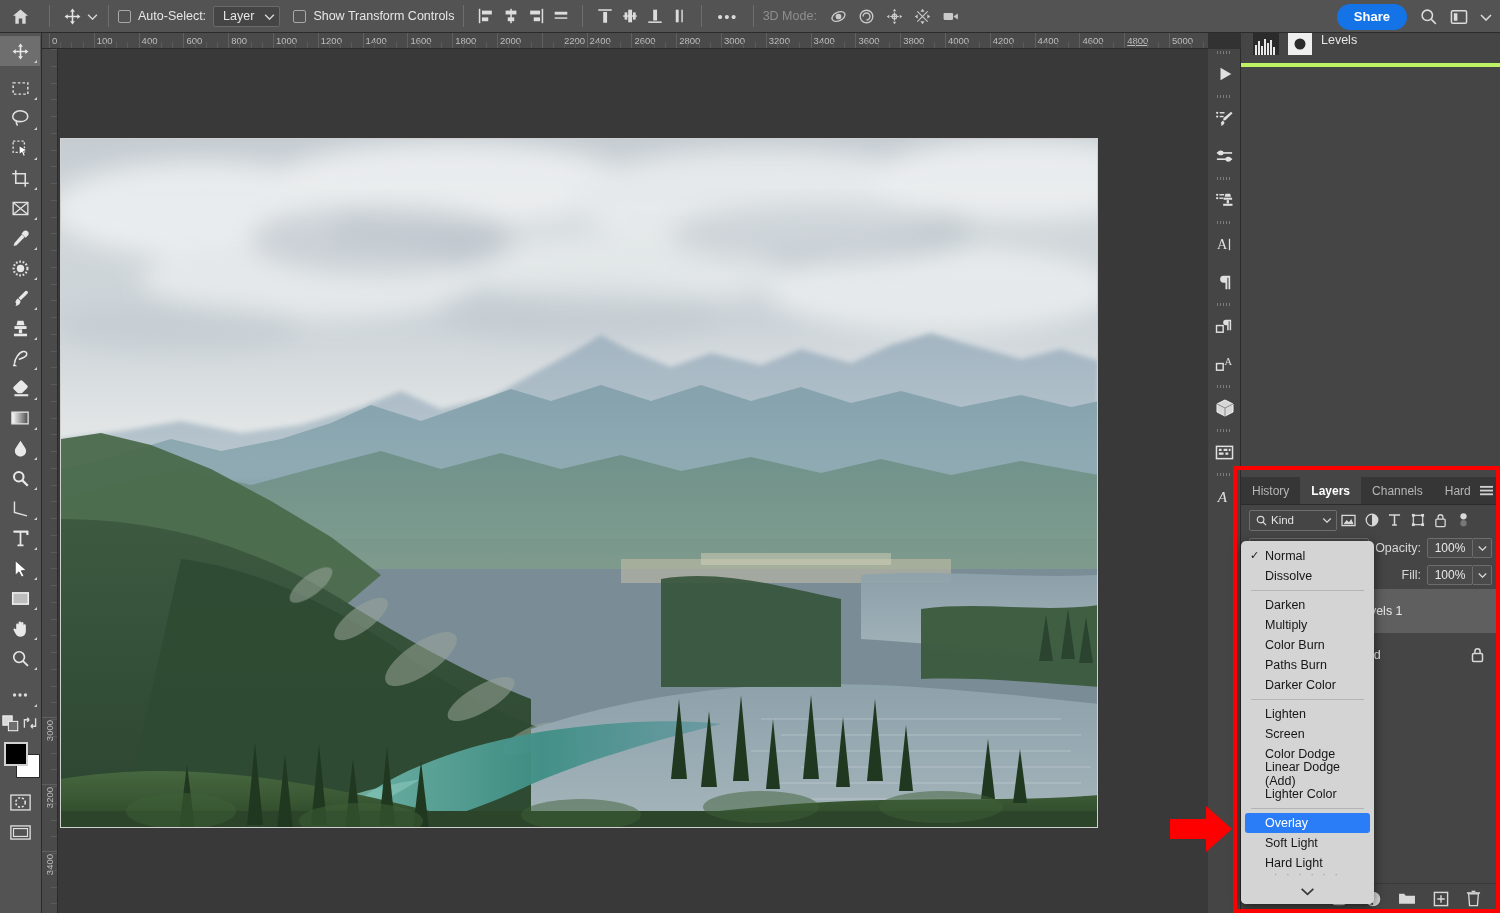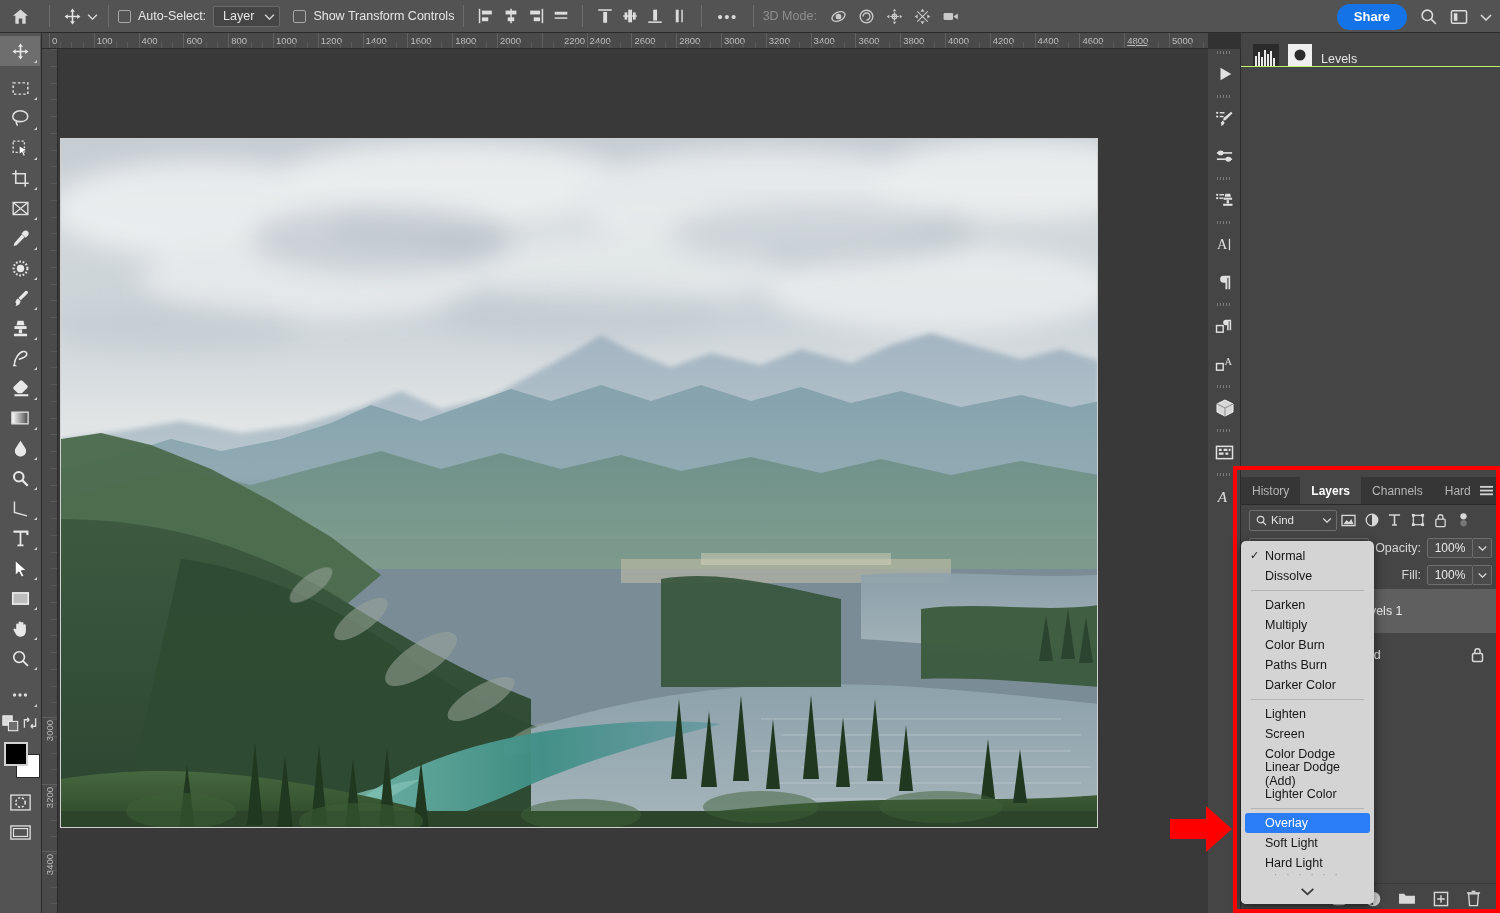--- a/index.html
+++ b/index.html
@@ -108,22 +108,22 @@
   }
   .ptab{
     display:flex; align-items:center; padding:0 6px; font-size:12px; color:#b6b6b6;
     max-width:35px; overflow:hidden; white-space:nowrap;
   }
   .ptab.wide{ max-width:none; }
   .ptab.active{ background:#454545; color:#ffffff; font-weight:bold; }
   .panel-menu{ position:absolute; right:6px; top:8px; }
 
   .lv-header{
-    display:flex; align-items:flex-end; gap:9px; height:34px; padding:0 12px;
-    border-bottom:1px solid #bef264;
+    display:flex; align-items:flex-start; gap:9px; height:34px; padding:0 12px;
+    border-bottom:4px solid #bef264;
   }
   .lv-thumb{ width:26px;height:22px; background:#2b2b2b; display:flex;align-items:flex-end;justify-content:center;}
   .lv-mask{ width:24px;height:22px;background:#efefef;display:flex;align-items:center;justify-content:center;}
   .lv-title{ color:#e6e6e6; font-size:12.5px;}
 
   .row{ display:flex; align-items:center; padding:0 12px; }
   .lbl{ color:#d8d8d8; font-size:12.5px;}
   .select{
     height:21px; background:#454545; border:1px solid #6d6d6d; border-radius:2px;
     display:flex; align-items:center; justify-content:space-between; padding:0 5px 0 9px;

